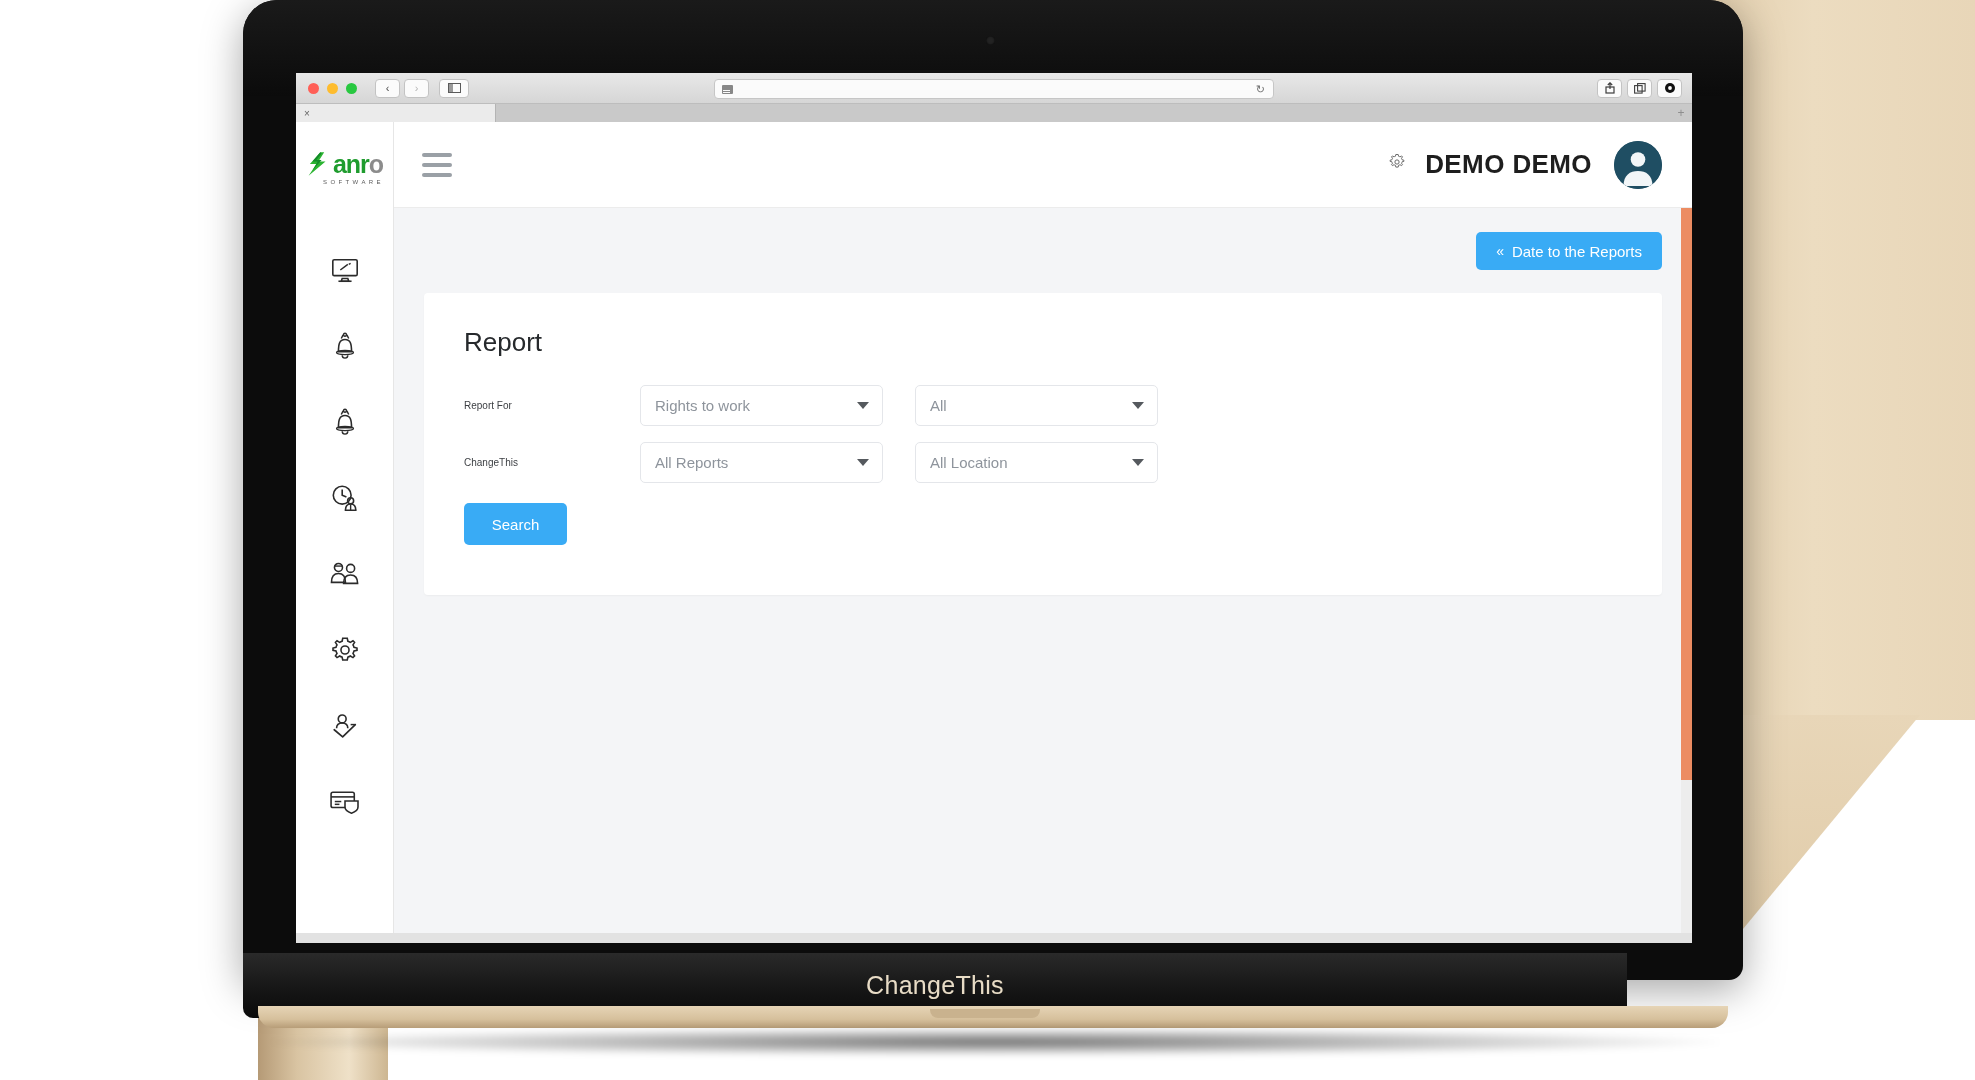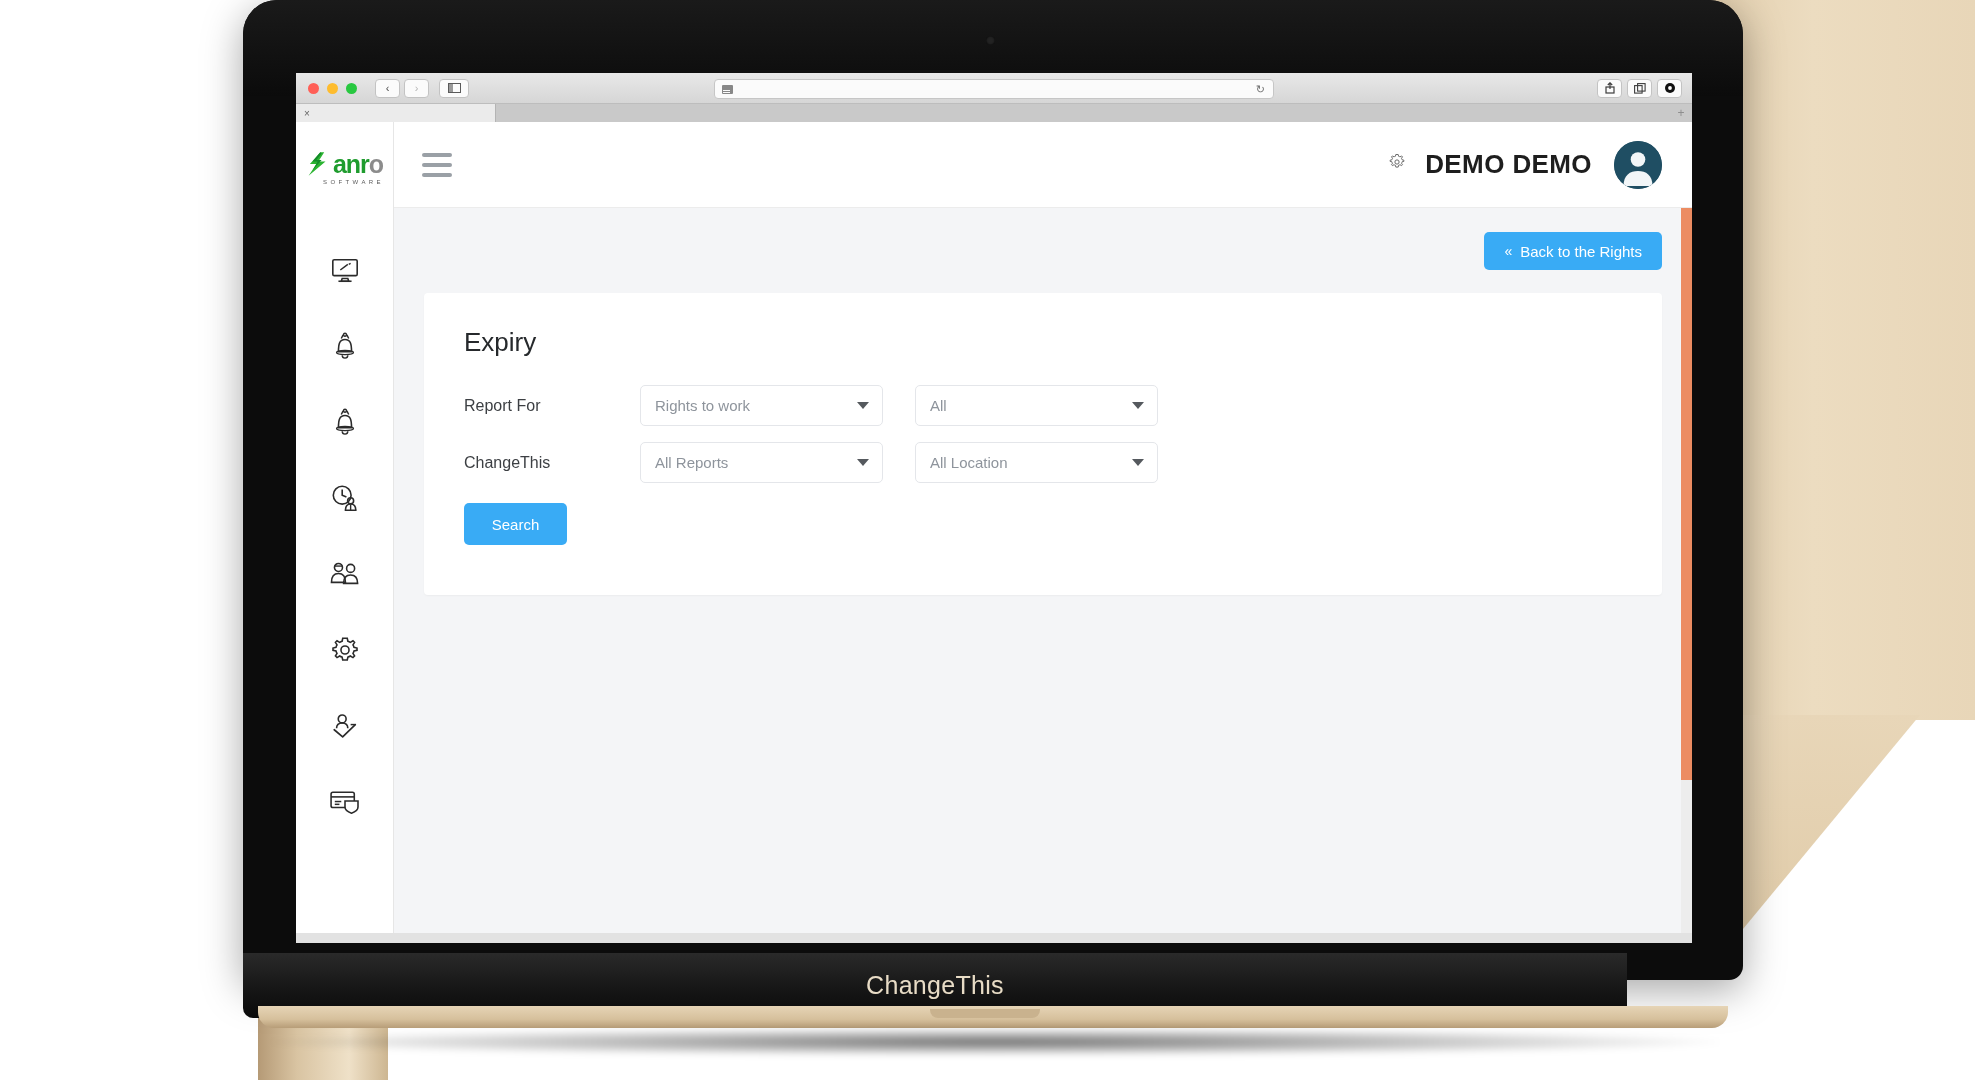--- a/index.html
+++ b/index.html
@@ -315,21 +315,21 @@
     margin-bottom: 27px;
     font-family: "Liberation Sans", sans-serif;
   }
 
   .form-row {
     display: flex; align-items: center;
     margin-bottom: 16px;
   }
   .form-label {
     width: 176px; flex: 0 0 176px;
-    font-size: 16px; color: #3c3f43;
+    font-size: 10px; color: #3c3f43;
   }
   .field {
     width: 243px; height: 41px;
     border: 1px solid #e4e6ea; border-radius: 5px;
     background: #ffffff;
     display: flex; align-items: center;
     padding: 12px 14px;
     font-size: 15px; color: #8e949c;
     position: relative;
     cursor: pointer;
@@ -560,26 +560,26 @@
           </svg>
         </span>
       </div>
 
       <div class="content">
         <div class="content-inner">
 
           <div class="toolbar-row">
             <button class="btn-back">
               <span class="chev">«</span>
-              <span>Back to the Rights</span>
+              <span>Date to the Reports</span>
             </button>
           </div>
 
           <div class="card">
-            <div class="card-title">Expiry</div>
+            <div class="card-title">Report</div>
 
             <div class="form-row">
               <div class="form-label">Report For</div>
               <div class="field">
                 <span>Rights to work</span>
                 <span class="caret"></span>
               </div>
               <div class="field second">
                 <span>All</span>
                 <span class="caret"></span>

